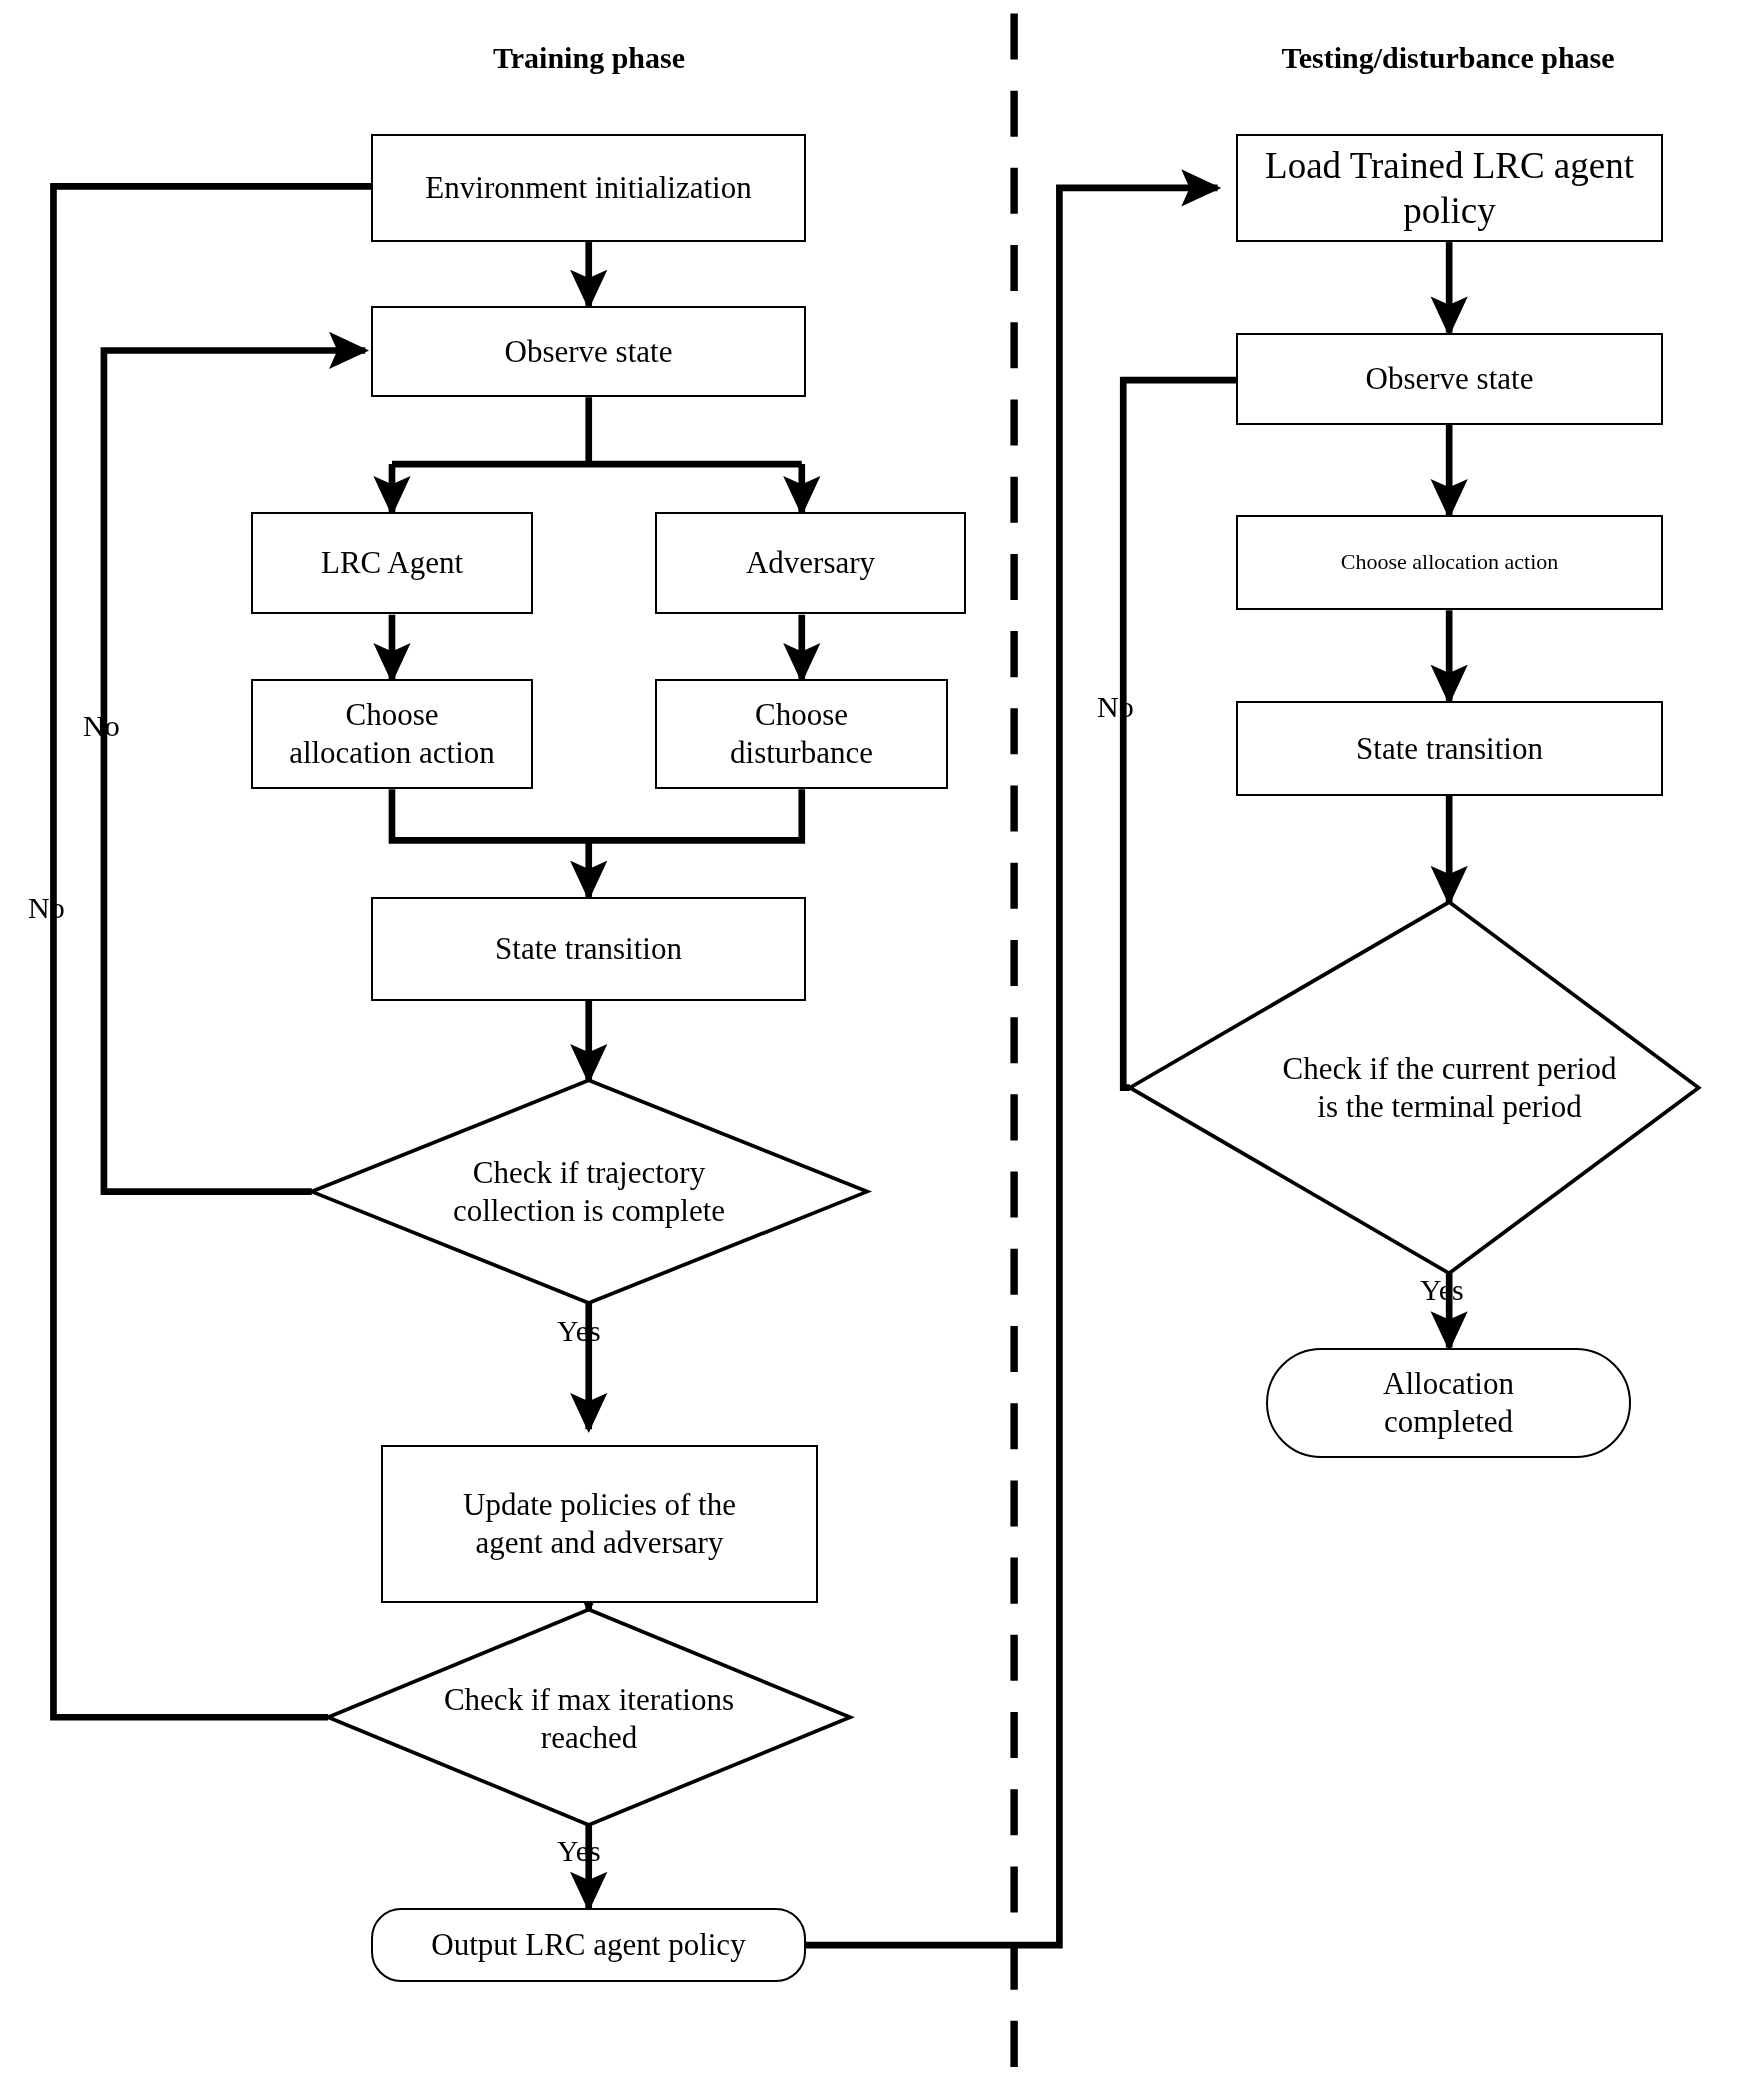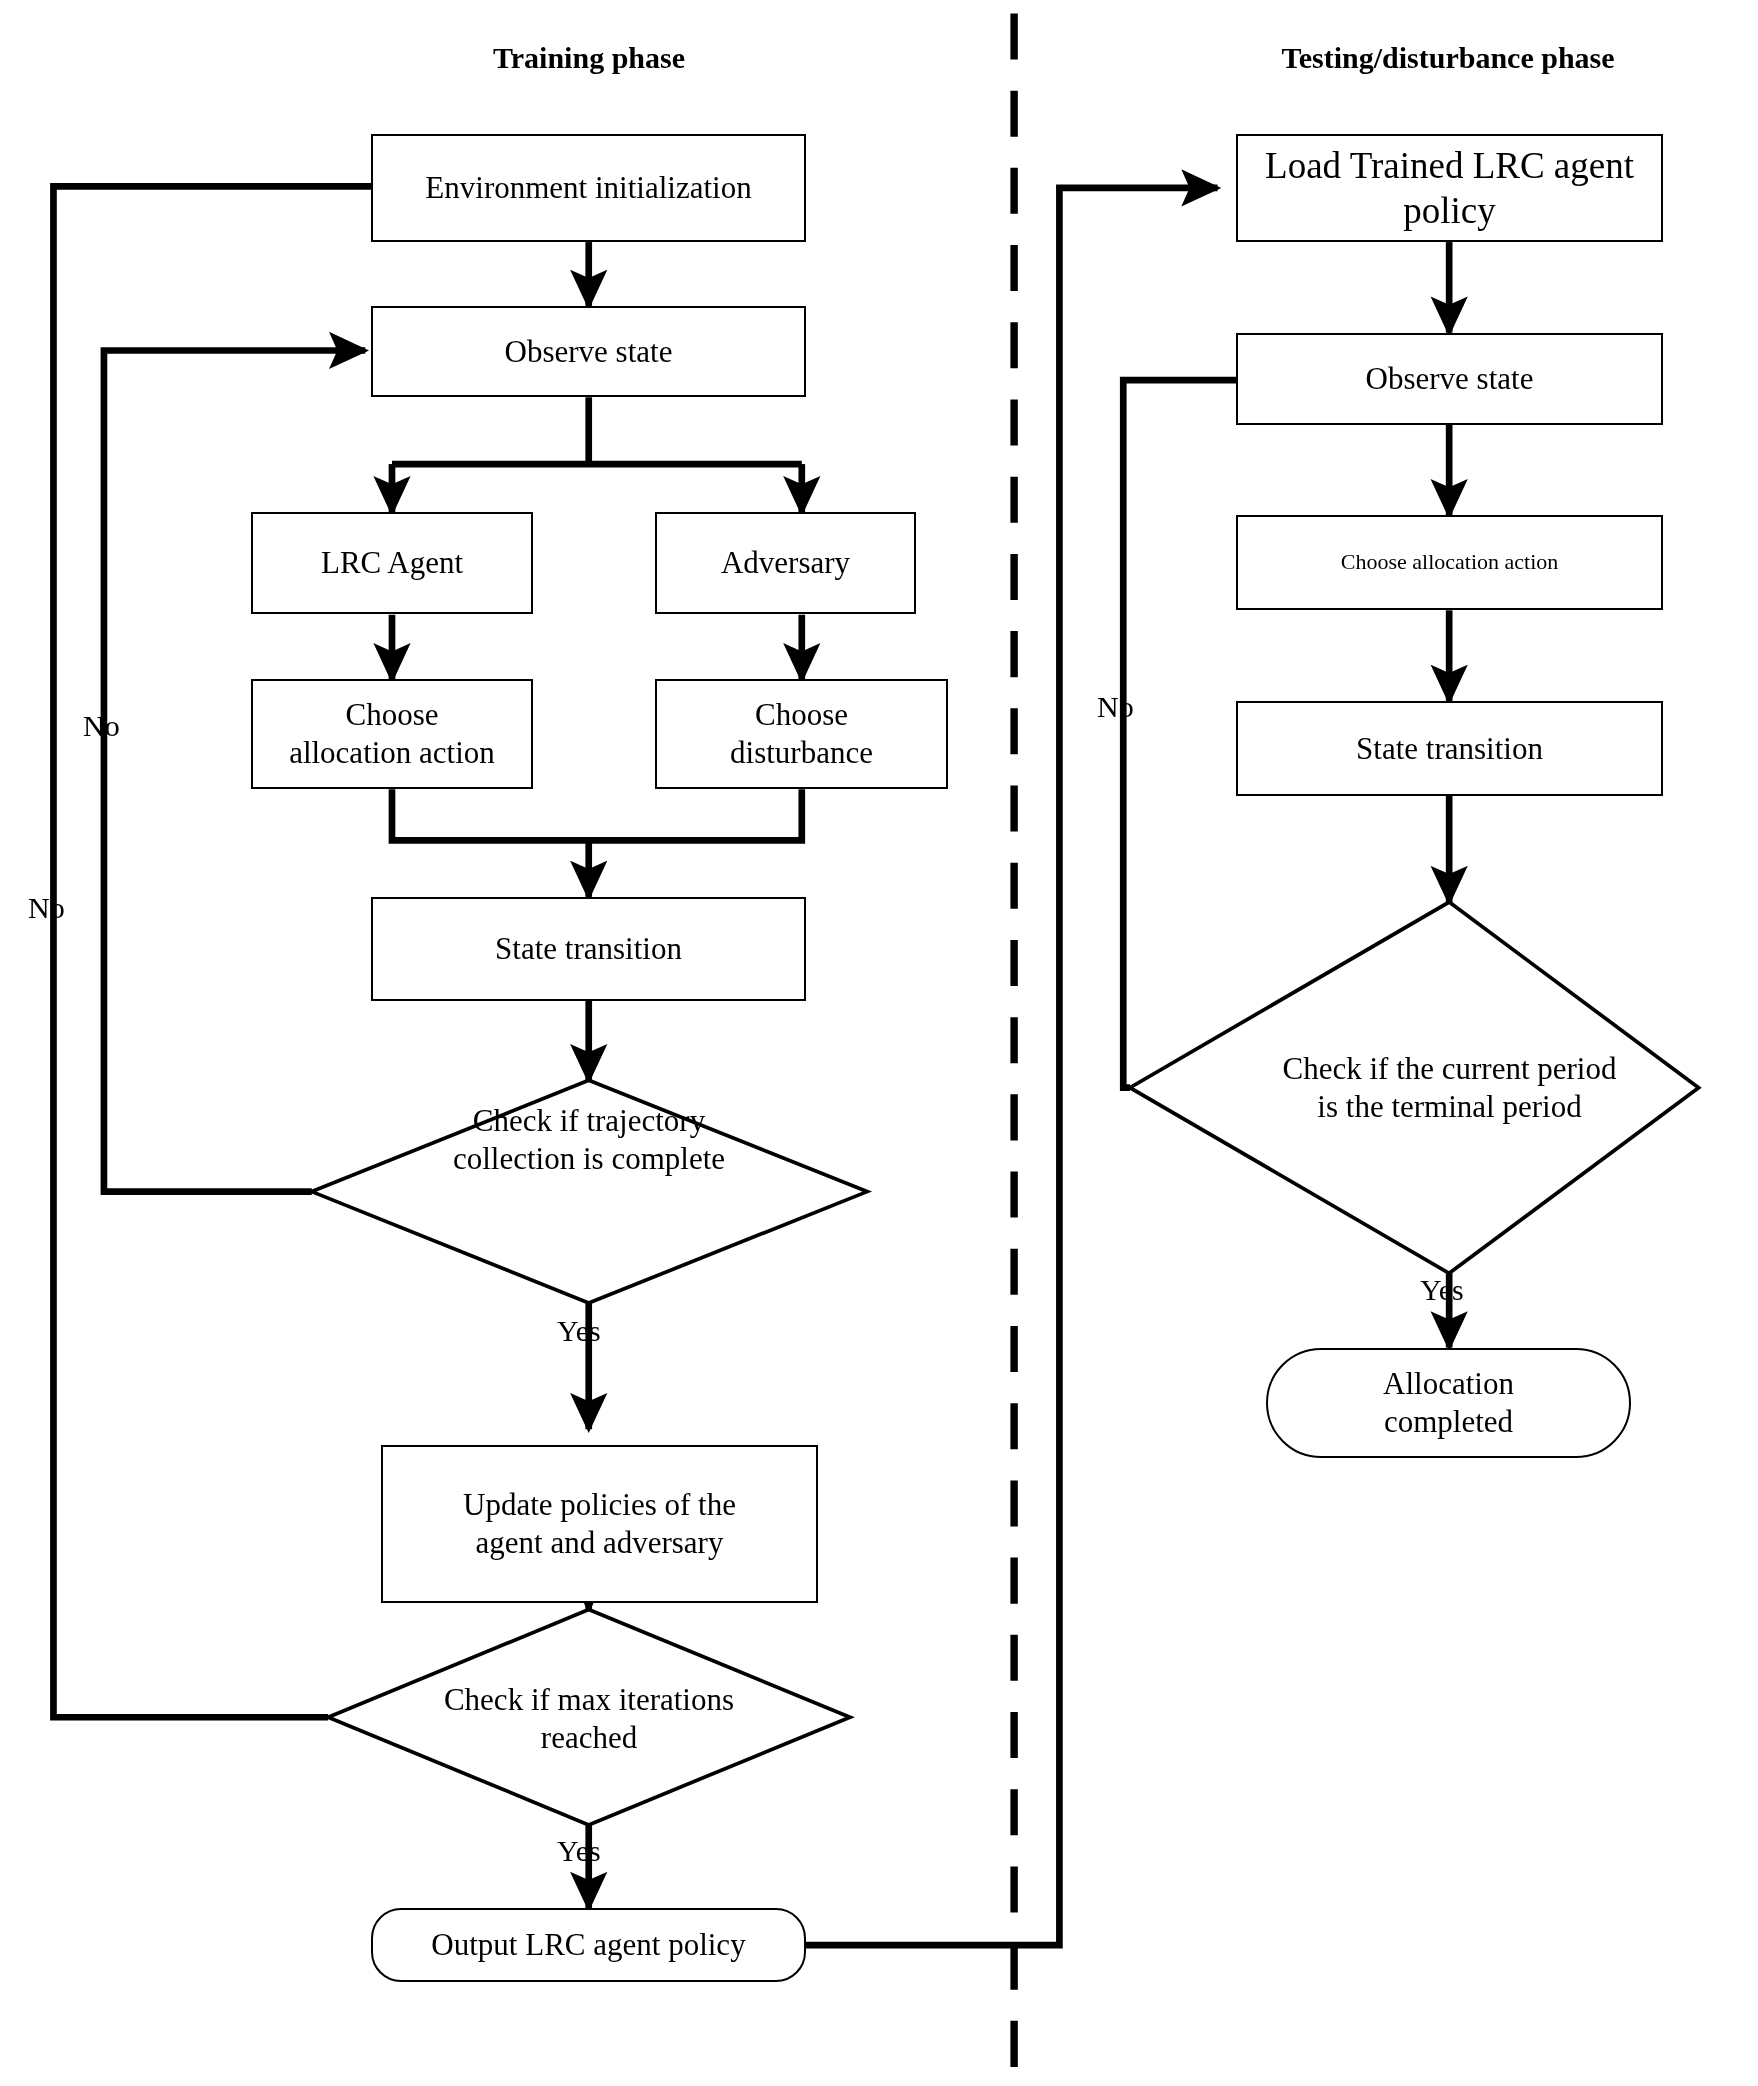--- a/index.html
+++ b/index.html
@@ -100,37 +100,37 @@
   </div>
 
   <div class="node rect" style="left:371px;top:306px;width:435px;height:91px;font-size:31px;">
     <span class="txt">Observe state</span>
   </div>
 
   <div class="node rect" style="left:251px;top:512px;width:282px;height:102px;font-size:31px;">
     <span class="txt">LRC Agent</span>
   </div>
 
-  <div class="node rect" style="left:655px;top:512px;width:261px;height:102px;font-size:31px;">
+  <div class="node rect" style="left:655px;top:512px;width:311px;height:102px;font-size:31px;">
     <span class="txt">Adversary</span>
   </div>
 
   <div class="node rect" style="left:251px;top:679px;width:282px;height:110px;font-size:31px;">
     <span class="txt">Choose<br>allocation action</span>
   </div>
 
   <div class="node rect" style="left:655px;top:679px;width:293px;height:110px;font-size:31px;">
     <span class="txt">Choose<br>disturbance</span>
   </div>
 
   <div class="node rect" style="left:371px;top:897px;width:435px;height:104px;font-size:31px;">
     <span class="txt">State transition</span>
   </div>
 
-  <div class="diamond-label" style="left:381px;top:1084px;width:416px;height:111px;font-size:31px;">
+  <div class="diamond-label" style="left:381px;top:1136px;width:416px;height:111px;font-size:31px;">
     <span class="txt">Check if trajectory<br>collection is complete</span>
   </div>
 
   <div class="node rect" style="left:381px;top:1429px;width:437px;height:158px;font-size:31px;margin-top:16px;">
     <span class="txt">Update policies of the<br>agent and adversary</span>
   </div>
 
   <div class="diamond-label" style="left:381px;top:1663px;width:416px;height:111px;font-size:31px;">
     <span class="txt">Check if max iterations<br>reached</span>
   </div>

